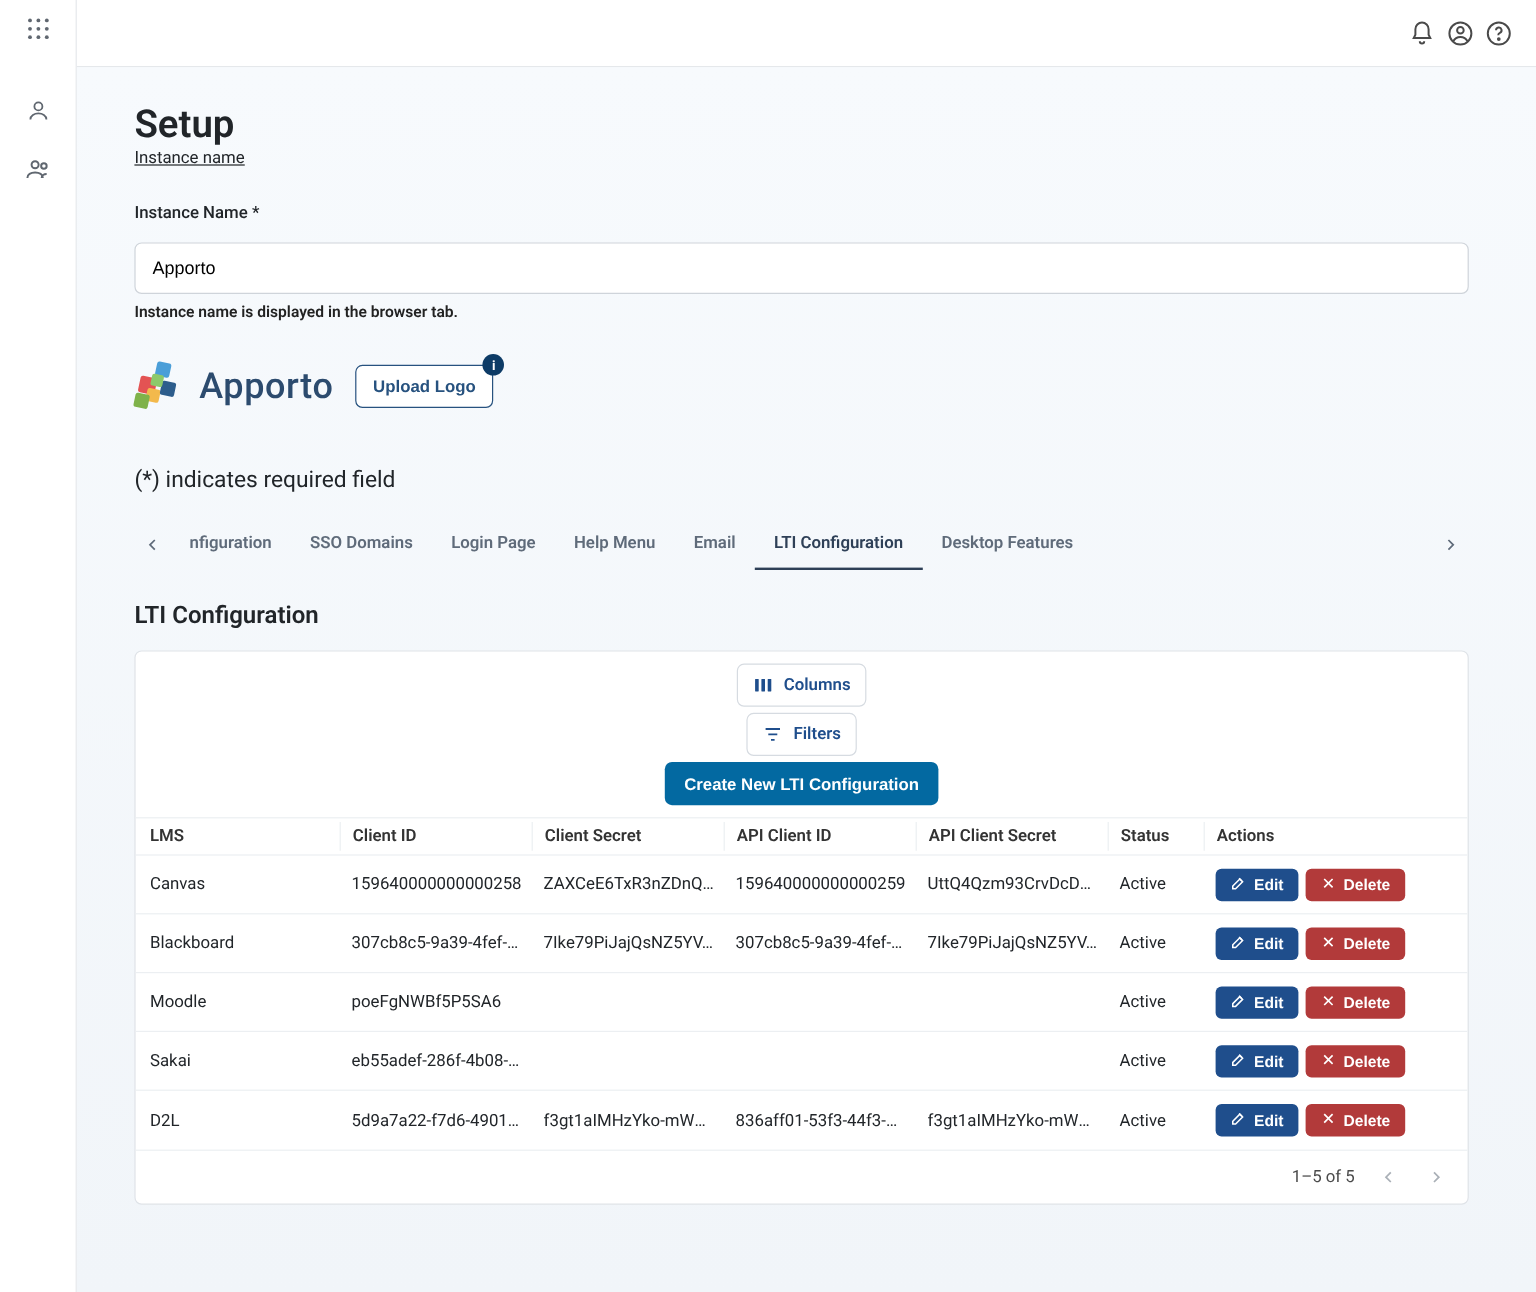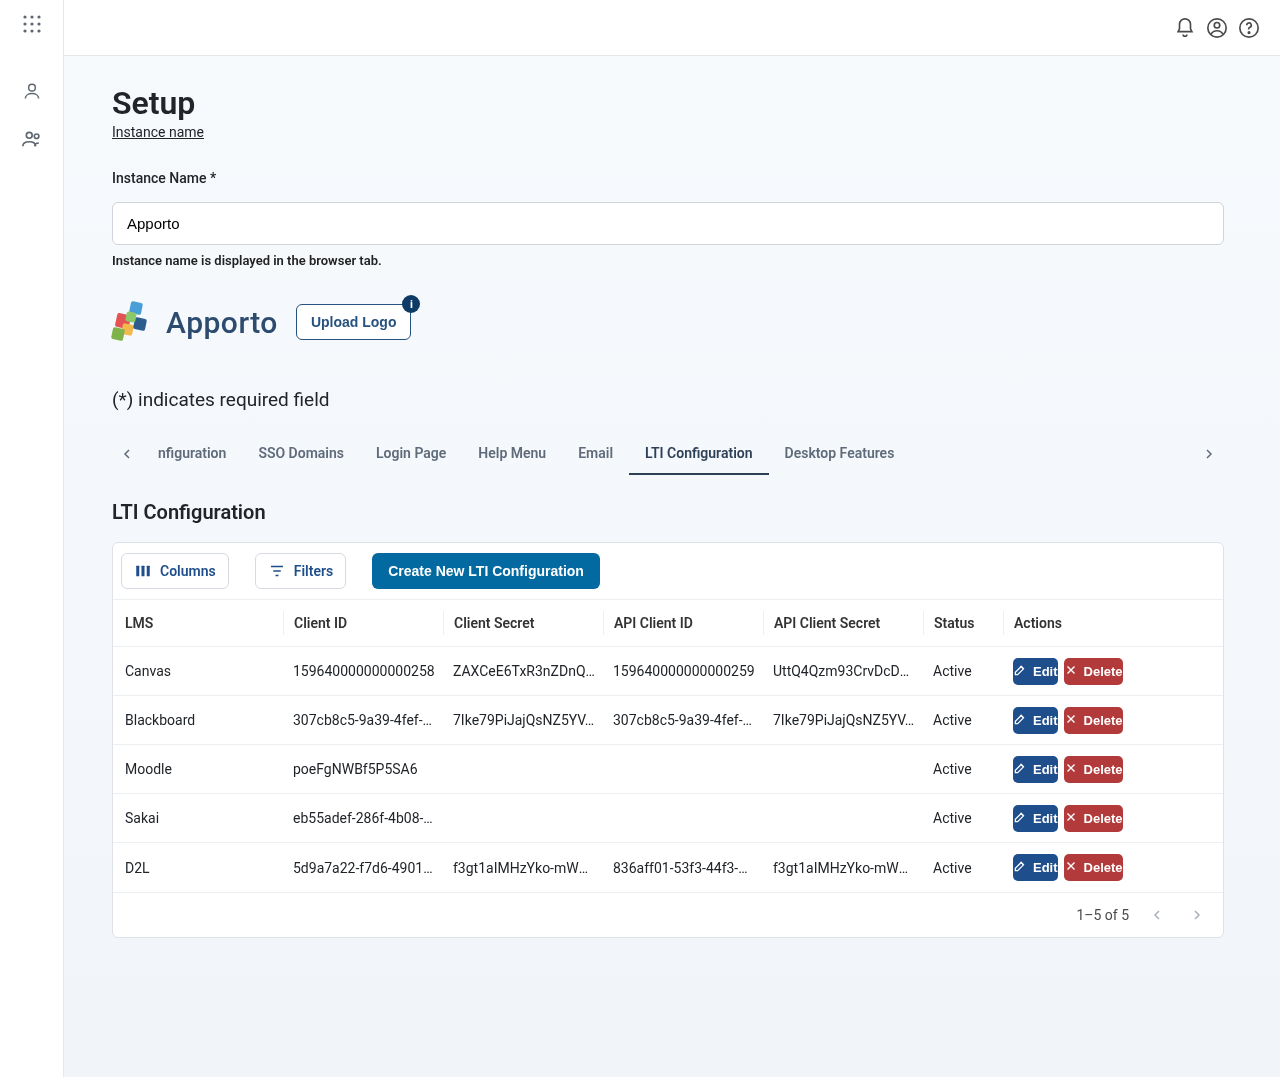--- a/index.html
+++ b/index.html
@@ -103,21 +103,21 @@
   font-size: 14px;
   white-space: nowrap;
   cursor: pointer;
   border-bottom: 2px solid transparent;
   text-align: right;
 }
 .tab.active { color: #2e4057; border-bottom: 2px solid #2e4057; }
 .tab-arrow { width: 30px; display: flex; align-items: center; justify-content: center; color: #5f6b7a; cursor: pointer; }
 .section-title { font-size: 20px; font-weight: 600; margin-top: 24px; margin-bottom: 18px; }
 .table-card { border: 1px solid #dfe3e8; border-radius: 6px; background: #fff; overflow: hidden; }
-.table-toolbar { display: flex; align-items: center; gap: 26px; padding: 10px 8px; }
+.table-toolbar { display: flex; align-items: center; gap: 5px; padding: 10px 8px; flex-direction: column; }
 .tb-chip {
   display: flex;
   align-items: center;
   gap: 8px;
   border: 1px solid #d6dbe1;
   padding: 8px 12px;
   border-radius: 6px;
   color: #1f4e8c;
   font-weight: 600;
   font-size: 14px;
@@ -135,33 +135,33 @@
   font-size: 14px;
   cursor: pointer;
 }
 .grid { width: 100%; }
 .grid-head, .grid-row {
   display: grid;
   grid-template-columns: 160px 160px 160px 160px 160px 80px 160px;
   align-items: center;
   padding: 0 10px;
 }
-.grid-head { height: 48px; border-top: 1px solid #eceff2; border-bottom: 1px solid #eceff2; font-weight: 600; color: #333; }
+.grid-head { height: 32px; border-top: 1px solid #eceff2; border-bottom: 1px solid #eceff2; font-weight: 600; color: #333; }
 .grid-head > div { border-left: 1px solid #eceff2; padding-left: 10px; height: 24px; display: flex; align-items: center; }
 .grid-head > div:first-child { border-left: none; padding-left: 2px; }
 .grid-row { height: 49px; border-bottom: 1px solid #eceff2; }
 .grid-row:last-child { border-bottom: none; }
 .cell { overflow: hidden; text-overflow: ellipsis; white-space: nowrap; padding-right: 8px; padding-left: 2px; font-size: 14px; }
 .cell + .cell { padding-left: 10px; }
 .actions-cell { display: flex; gap: 6px; padding-left: 10px; }
 .pill {
   display: inline-flex;
   align-items: center;
   gap: 6px;
-  padding: 5px 0;
+  padding: 5px 12px;
   border-radius: 5px;
   font-weight: 600;
   font-size: 13px;
   color: #fff;
   cursor: pointer;
   border: none;
 }
 .pill.edit { background: #1f4e8c; }
 .pill.delete { background: #b23a3a; }
 .pill svg { width: 14px; height: 14px; }

